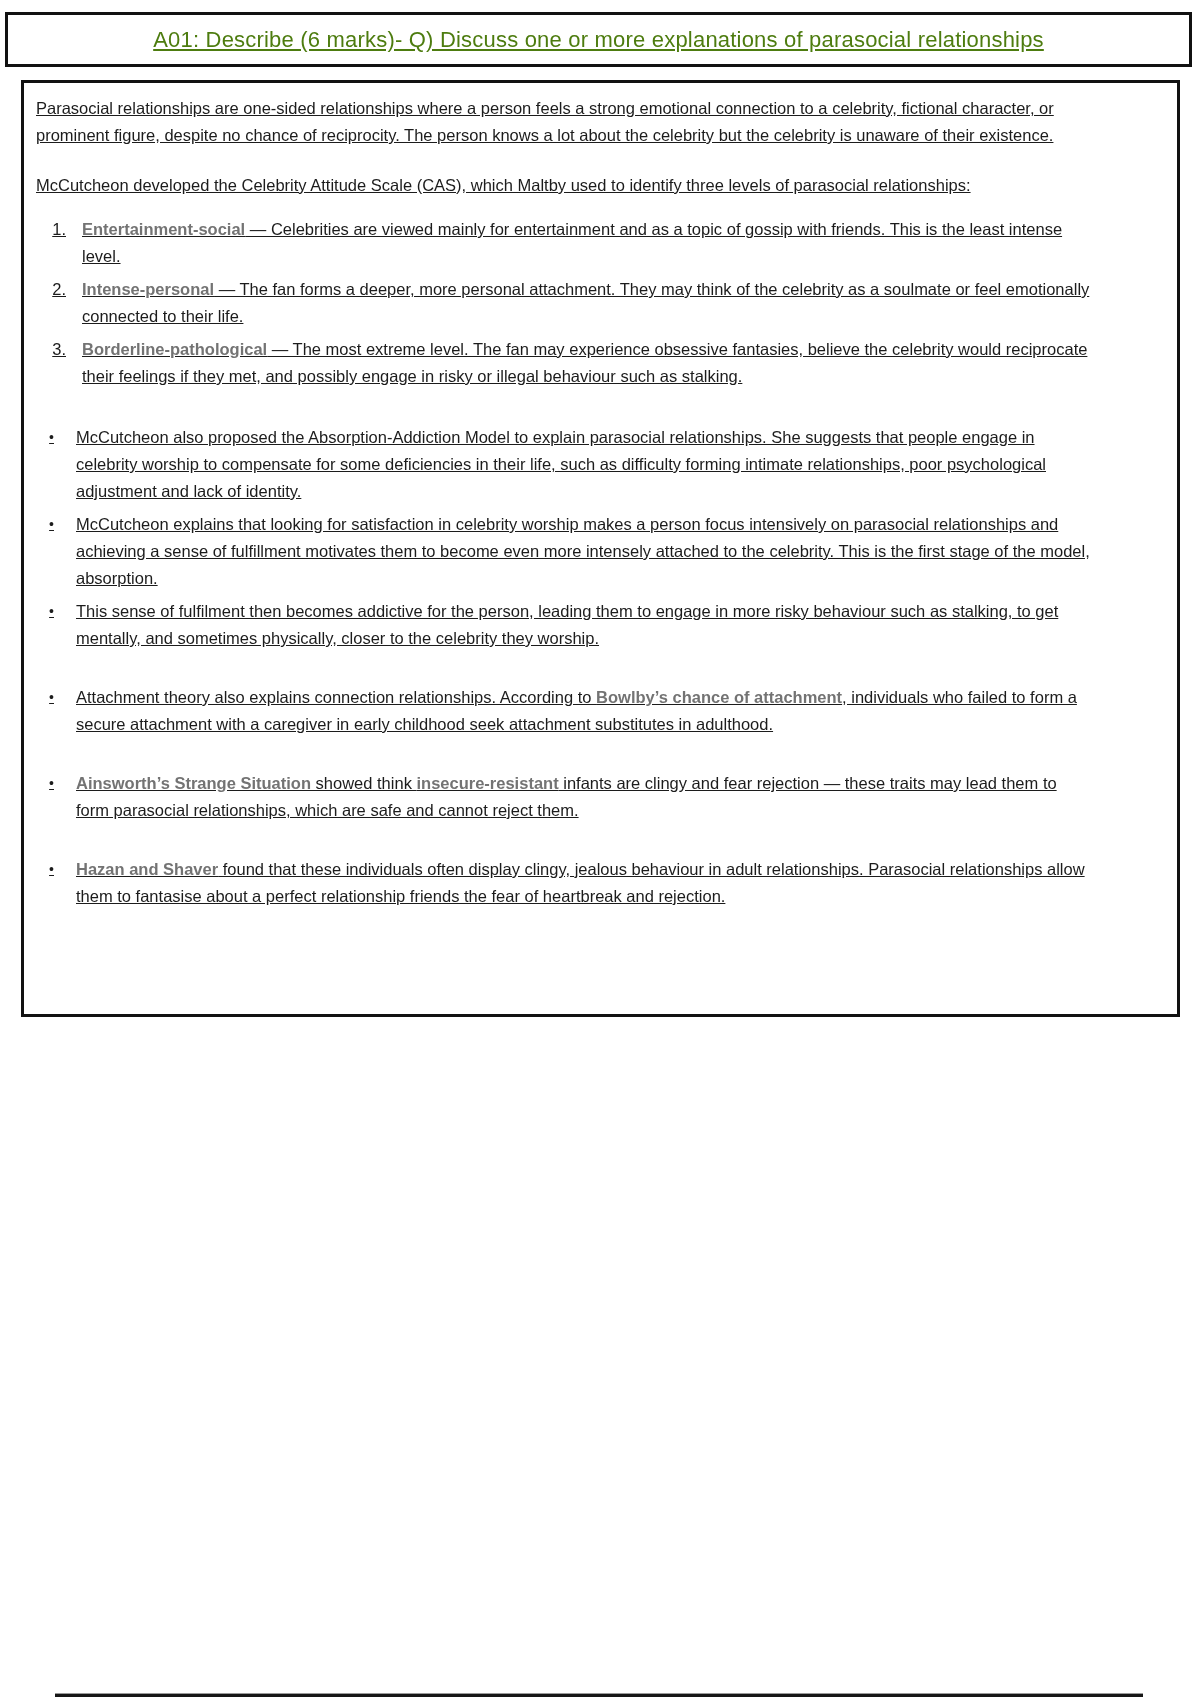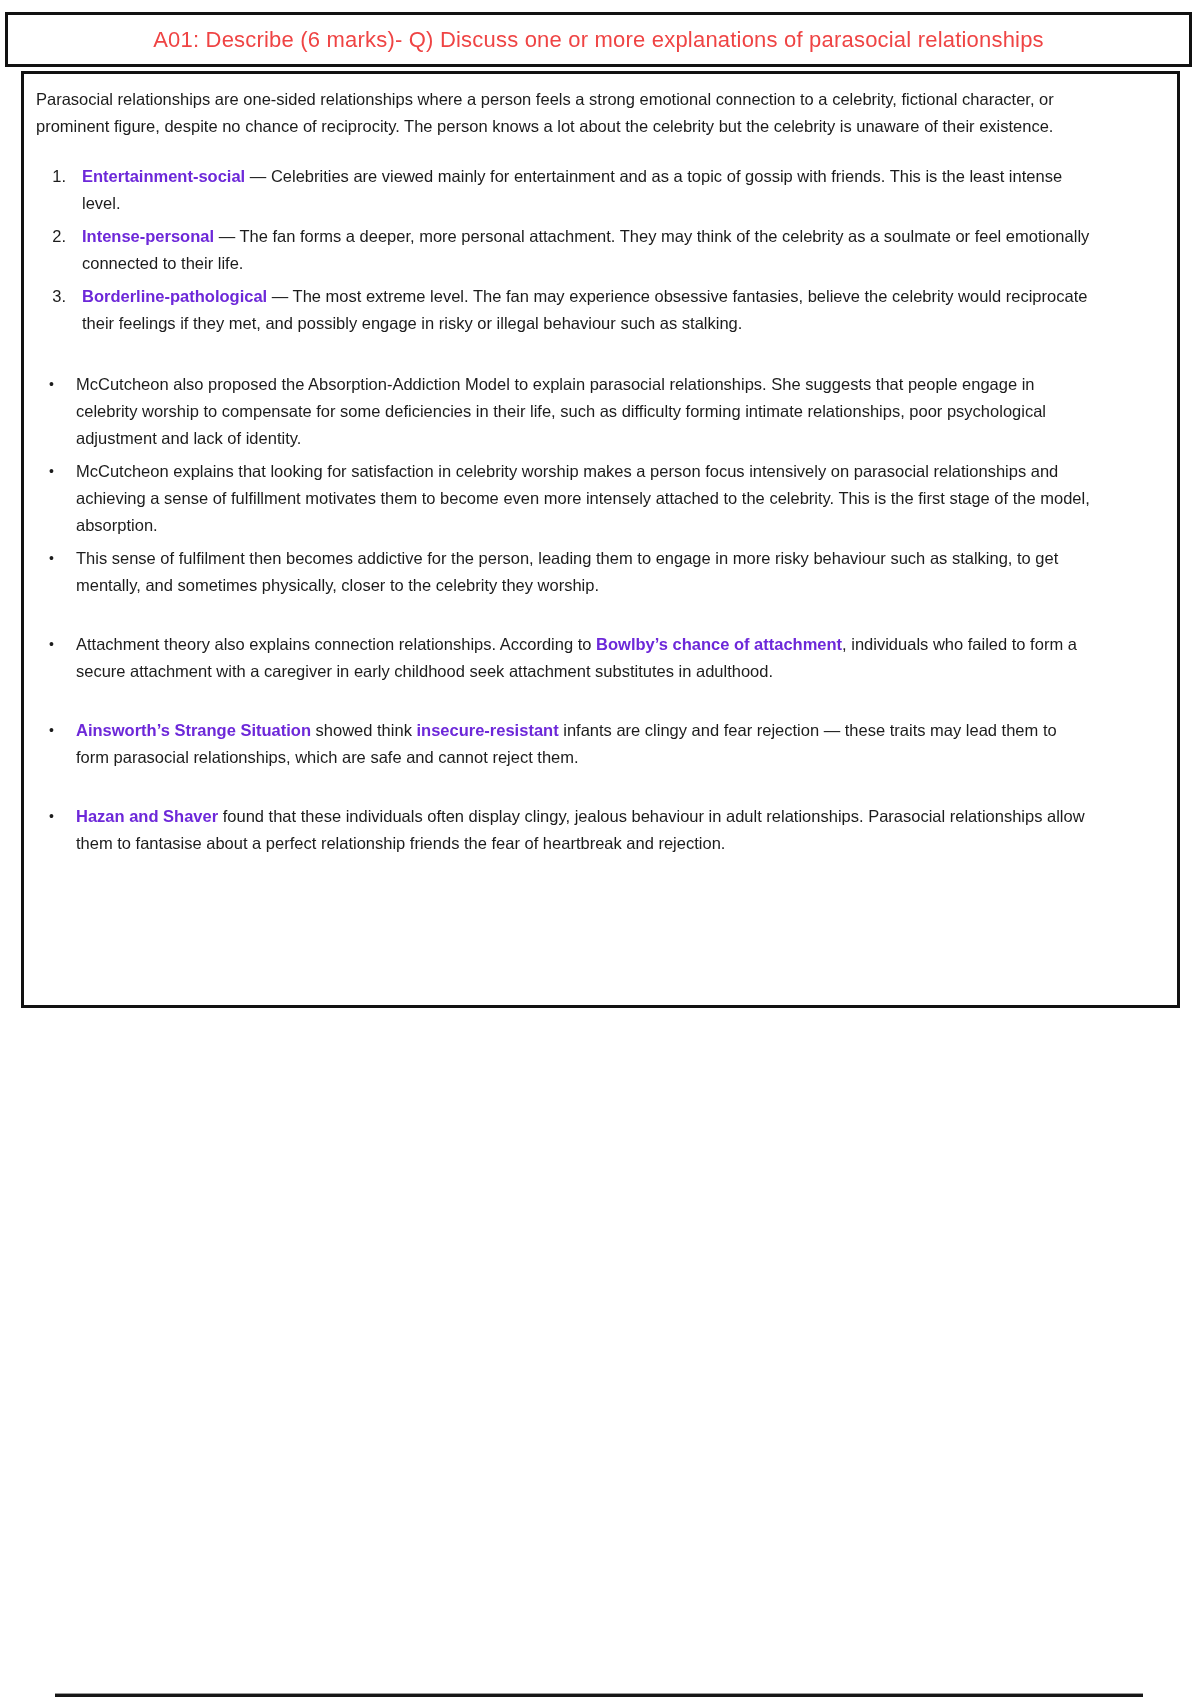--- a/index.html
+++ b/index.html
@@ -8,68 +8,69 @@
 
   .title-box {
     position: absolute;
     left: 5px; top: 12px;
     width: 1187px; height: 55px;
     border: 3px solid #111;
     background: #fff;
     display: flex; align-items: center; justify-content: center;
   }
   .title-box h1 {
-    font-size: 22px; font-weight: 400; color: #ef4444;
-    letter-spacing: 0.2px; white-space: nowrap;
+    font-size: 22px; font-weight: 400; color: #4d7c0f;
+    letter-spacing: 0.2px; white-space: nowrap; text-decoration: underline;
   }
 
   .content-box {
     position: absolute;
-    left: 21px; top: 71px;
+    left: 21px; top: 80px;
     width: 1159px; height: 937px;
     border: 3px solid #111;
     background: #fff;
     padding: 12px 86px 20px 12px;
-    font-size: 16.5px; line-height: 27px;
+    font-size: 16.5px; line-height: 27px; text-decoration: underline;
   }
 
   .para { margin-bottom: 23px; }
   .para.cas-intro { margin-bottom: 17px; }
 
   .doc-list { margin-bottom: 0; }
   .doc-li { display: flex; margin-bottom: 6px; }
   .doc-li .li-marker { flex: 0 0 46px; text-align: right; padding-right: 16px; }
   .doc-li.bullet-li .li-marker { flex: 0 0 40px; padding-right: 22px; font-size: 14px; }
   .doc-li .li-body { flex: 1 1 auto; }
 
   #cas-levels { margin-top: 0; }
   #model-bullets   { margin-top: 34px; }
   #attachment-bullets { margin-top: 32px; }
   #ainsworth-bullets  { margin-top: 32px; }
   #hazan-bullets      { margin-top: 32px; }
 
-  .b { font-weight: 700; color: #6d28d9; }
+  .b { font-weight: 700; color: #737373; }
 
   .next-page-divider {
     position: absolute;
     left: 55px; top: 1693px;
     width: 1088px; height: 4px;
     background: #161616;
     border-top: 1px solid #9a9a9a;
   }
 </style>
 </head>
 <body>
 
 <div class="title-box">
   <h1>A01: Describe (6 marks)- Q) Discuss one or more explanations of parasocial relationships</h1>
 </div>
 
 <div class="content-box">
   <p class="para">Parasocial relationships are one-sided relationships where a person feels a strong emotional connection to a celebrity, fictional character, or prominent figure, despite no chance of reciprocity. The person knows a lot about the celebrity but the celebrity is unaware of their existence.</p>
+  <p class="para cas-intro">McCutcheon developed the Celebrity Attitude Scale (CAS), which Maltby used to identify three levels of parasocial relationships:</p>
 
   <div class="doc-list" id="cas-levels">
       <div class="doc-li">
         <span class="li-marker">1.</span>
         <span class="li-body"><span class="b">Entertainment-social</span><span> — Celebrities are viewed mainly for entertainment and as a topic of gossip with friends. This is the least intense level.</span></span>
       </div>
       <div class="doc-li">
         <span class="li-marker">2.</span>
         <span class="li-body"><span class="b">Intense-personal</span><span> — The fan forms a deeper, more personal attachment. They may think of the celebrity as a soulmate or feel emotionally connected to their life.</span></span>
       </div>

